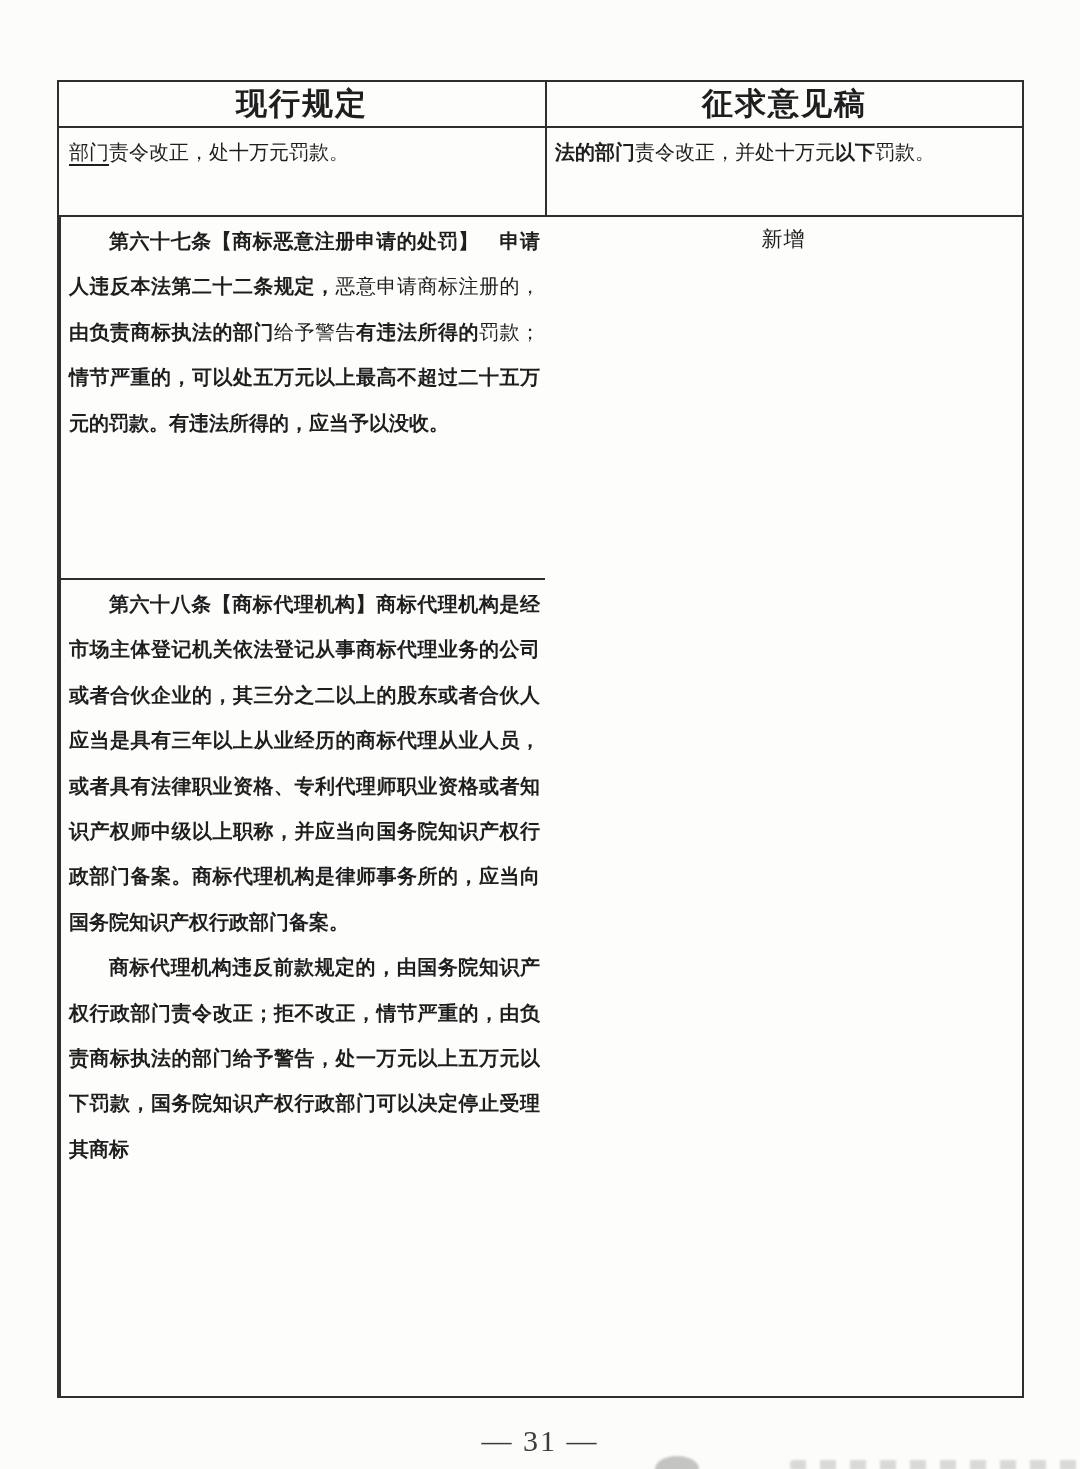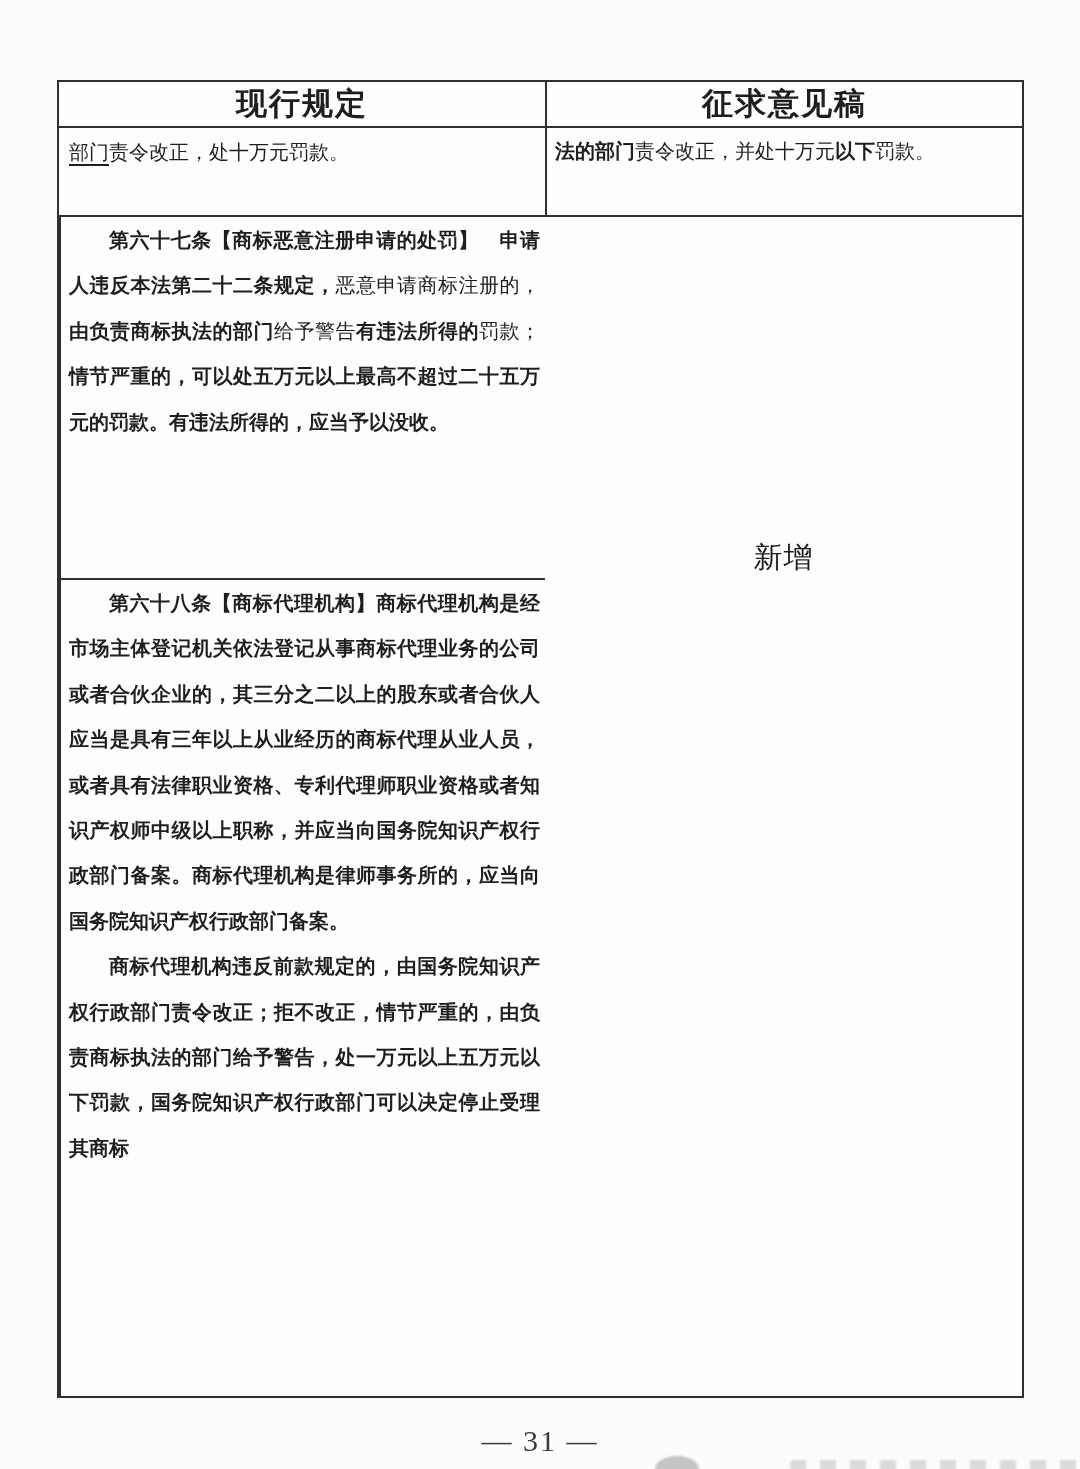--- a/index.html
+++ b/index.html
@@ -32,30 +32,30 @@
   }
   .col-right { border-left:2px solid #2f2f2f; }
   .hline { border-bottom:2px solid #2f2f2f; }
 
   .hcell {
     display:flex; align-items:center; justify-content:center;
     font-weight:700; font-size:31px; letter-spacing:2px;
     text-align:center; overflow:hidden;
   }
   .body-left  { padding:2px 12px 0 10px; }
-  .body-right { padding:2px 5px 0 8px;font-family:Liberation Mono, monospace; }
+  .body-right { padding:2px 5px 0 8px; }
 
   .para { text-indent:2em; }
   .b { font-weight:700; }
   .u { text-decoration:underline; text-underline-offset:5px; text-decoration-thickness:2px; }
   .s { text-decoration:line-through; text-decoration-thickness:2px; }
 
   .new-cell {
-    display:flex; align-items:flex-end; justify-content:center;
-    font-size:29px; letter-spacing:1px;
+    display:flex; align-items:flex-start; justify-content:center;
+    font-size:21px; letter-spacing:1px;
   }
 
   .page-number {
     position:absolute; left:0; top:1424px; width:100%;
     text-align:center; font-size:30px; color:#3c3c3c; letter-spacing:2px;
   }
 
   
   .wm-blob {
     position:absolute; left:655px; top:1456px; width:44px; height:26px;

